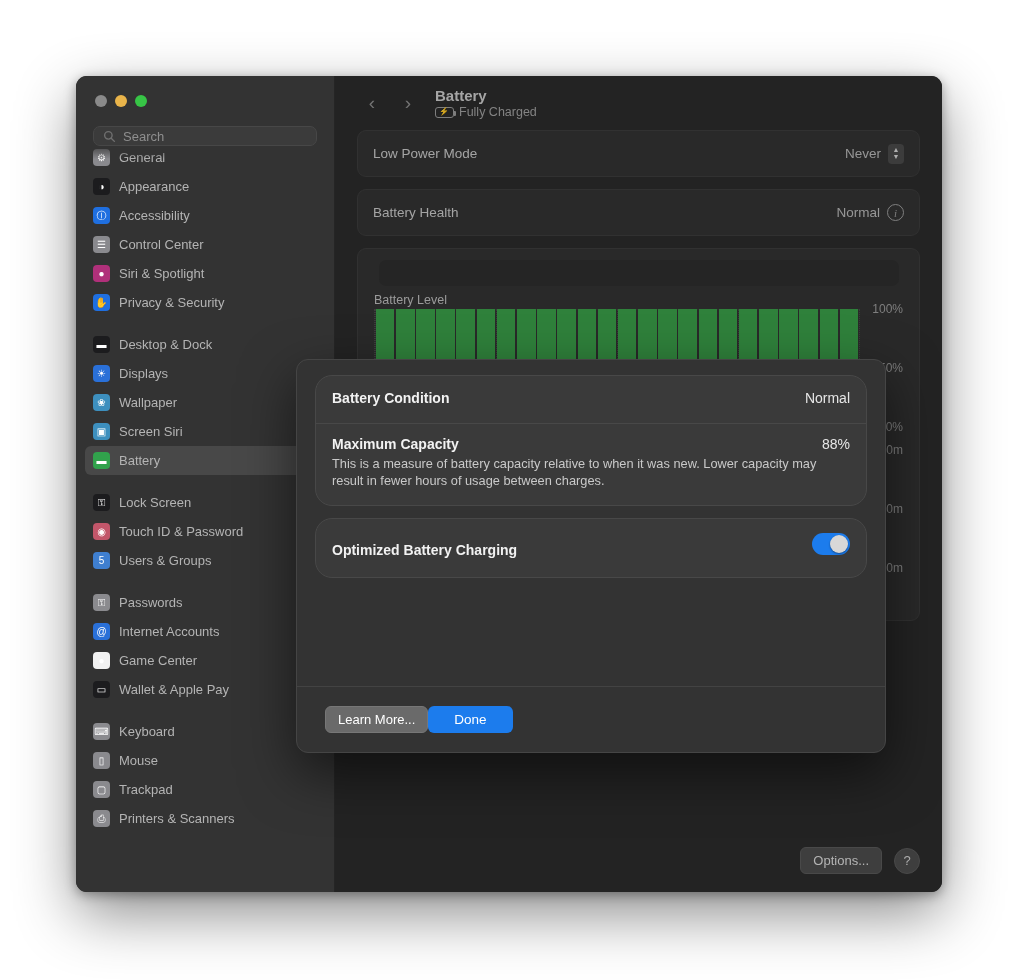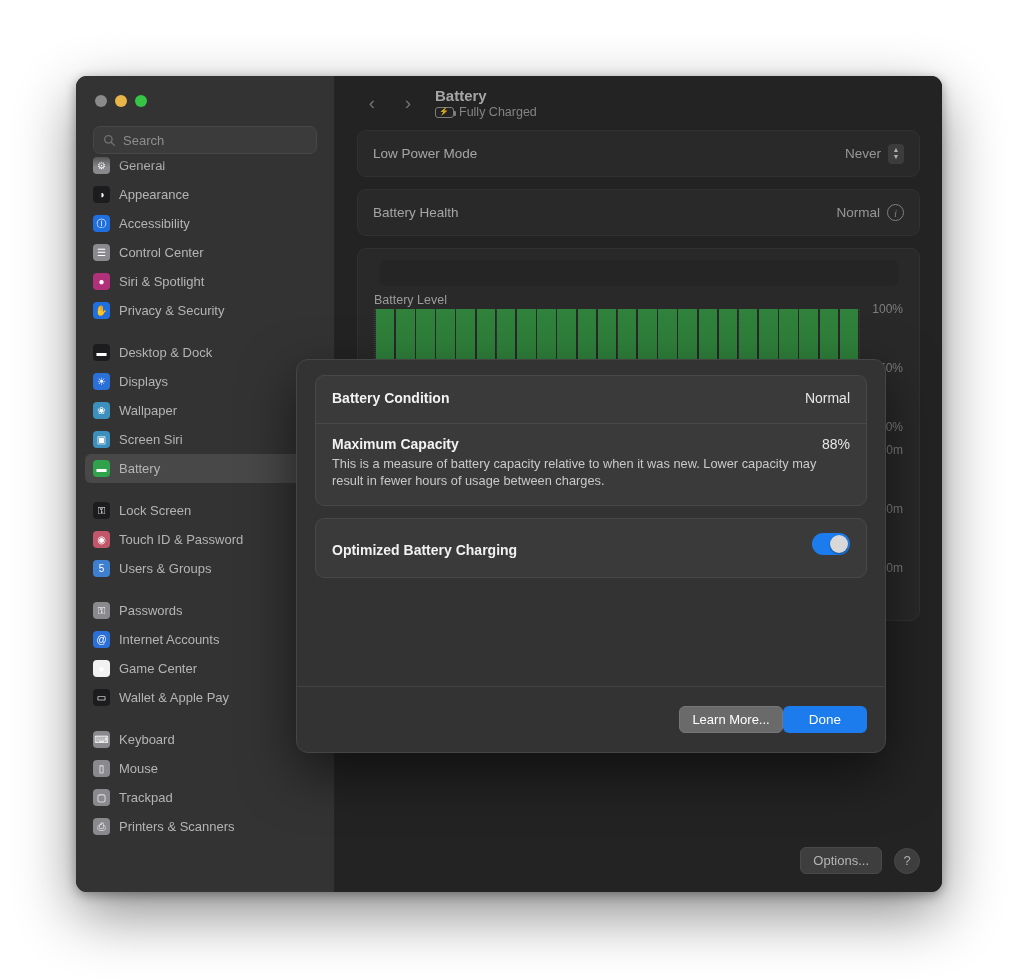--- a/index.html
+++ b/index.html
@@ -34,21 +34,21 @@
     height: 50px; display: flex; align-items: center;
     padding-left: 19px; gap: 8px; flex: 0 0 auto;
   }
   .light { width: 12px; height: 12px; border-radius: 50%; }
   .light.close { background: #8a8a8a; }
   .light.min   { background: #e9b44a; }
   .light.max   { background: #37c546; }
 
   #search-wrap { padding: 0 17px 11px 17px; flex: 0 0 auto; }
   #search-box {
-    height: 28px; border-radius: 7px;
+    height: 20px; border-radius: 7px;
     background: #3b3b3b; border: 1px solid #474747;
     display: flex; align-items: center; gap: 7px; padding: 0 9px;
   }
   #search-box .mag { width: 13px; height: 13px; flex: 0 0 auto; opacity:.55; }
   #search-input {
     background: transparent; border: 0; outline: none;
     color: #d8d8d8; font-size: 13px;
     font-family: "Liberation Sans", sans-serif;
     width: 100%;
   }
@@ -192,21 +192,21 @@
     background: #333333;
     border: 1px solid #454545;
     border-radius: 12px;
     box-shadow: 0 20px 54px rgba(0,0,0,.55);
     display: flex; flex-direction: column;
     overflow: hidden;
   }
   #dialog-body { padding: 15px 18px 0 18px; flex: 1 1 auto; }
   .dlg-card {
     background: #3a3a3a; border: 1px solid #484848;
-    border-radius: 9px; padding: 2px 0;
+    border-radius: 17px; padding: 2px 0;
   }
   .dlg-sec { padding: 12px 16px 14px 16px; }
   .dlg-sec + .dlg-sec { border-top: 1px solid #484848; }
   .dlg-head {
     display: flex; align-items: baseline; justify-content: space-between;
     gap: 12px; margin-bottom: 3px;
   }
   .dlg-title { color: #f2f2f2; font-size: 14px; font-weight: bold; }
   .dlg-value { color: #e6e6e6; font-size: 14px; }
   .dlg-desc { color: #c9c9c9; font-size: 12.8px; line-height: 17px; max-width: 500px;}
@@ -217,22 +217,22 @@
   }
   .toggle .knob {
     position: absolute; top: 2px; right: 2px;
     width: 18px; height: 18px; border-radius: 50%;
     background: #d8d8d8; box-shadow: 0 1px 2px rgba(0,0,0,.4);
   }
 
   #dialog-footer {
     border-top: 1px solid #434343;
     height: 66px; flex: 0 0 auto;
-    display: flex; align-items: center; justify-content: flex-end;
-    padding: 0 18px;
+    display: flex; align-items: center; justify-content: flex-start;
+    padding: 0 28px;
   }
   .btn-learn {
     background: #6a6a6a; color: #ffffff; border: 1px solid #777;
     border-radius: 6px; font-size: 13px; padding: 5px 12px;
   }
   .btn-done {
     background: #1c7ced; color: #ffffff; border: none;
     border-radius: 6px; font-size: 13.5px; padding: 6px 26px;
   }
 </style>

